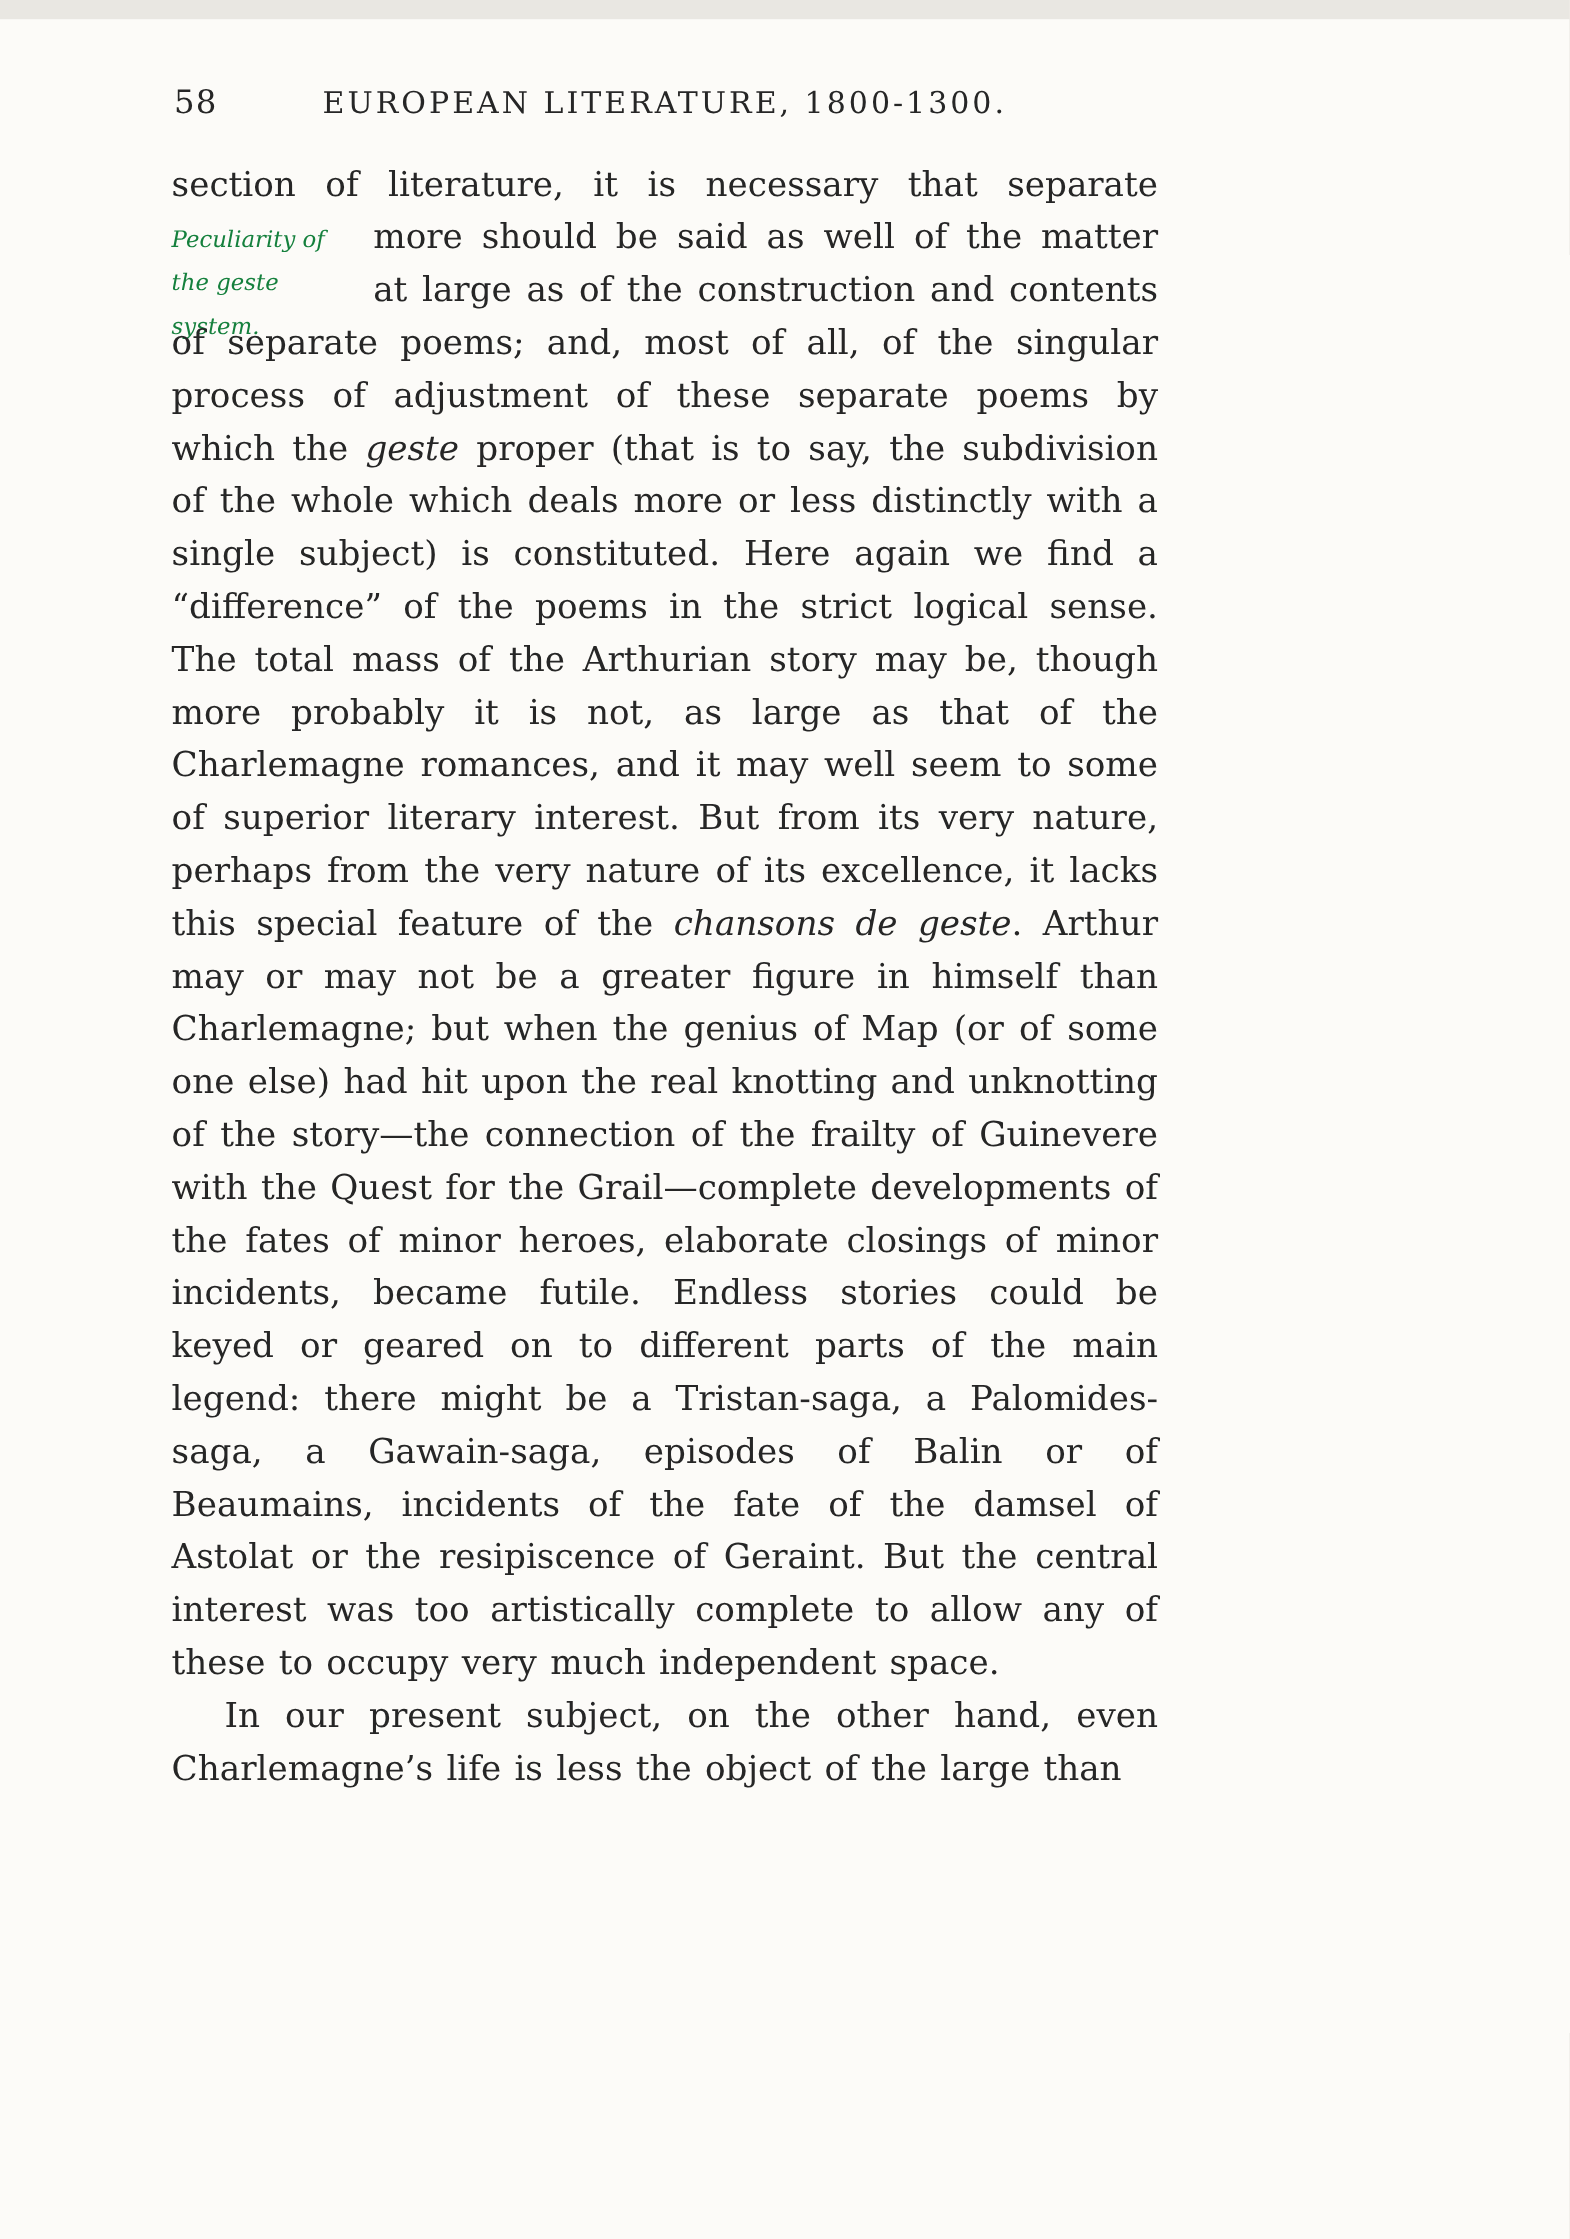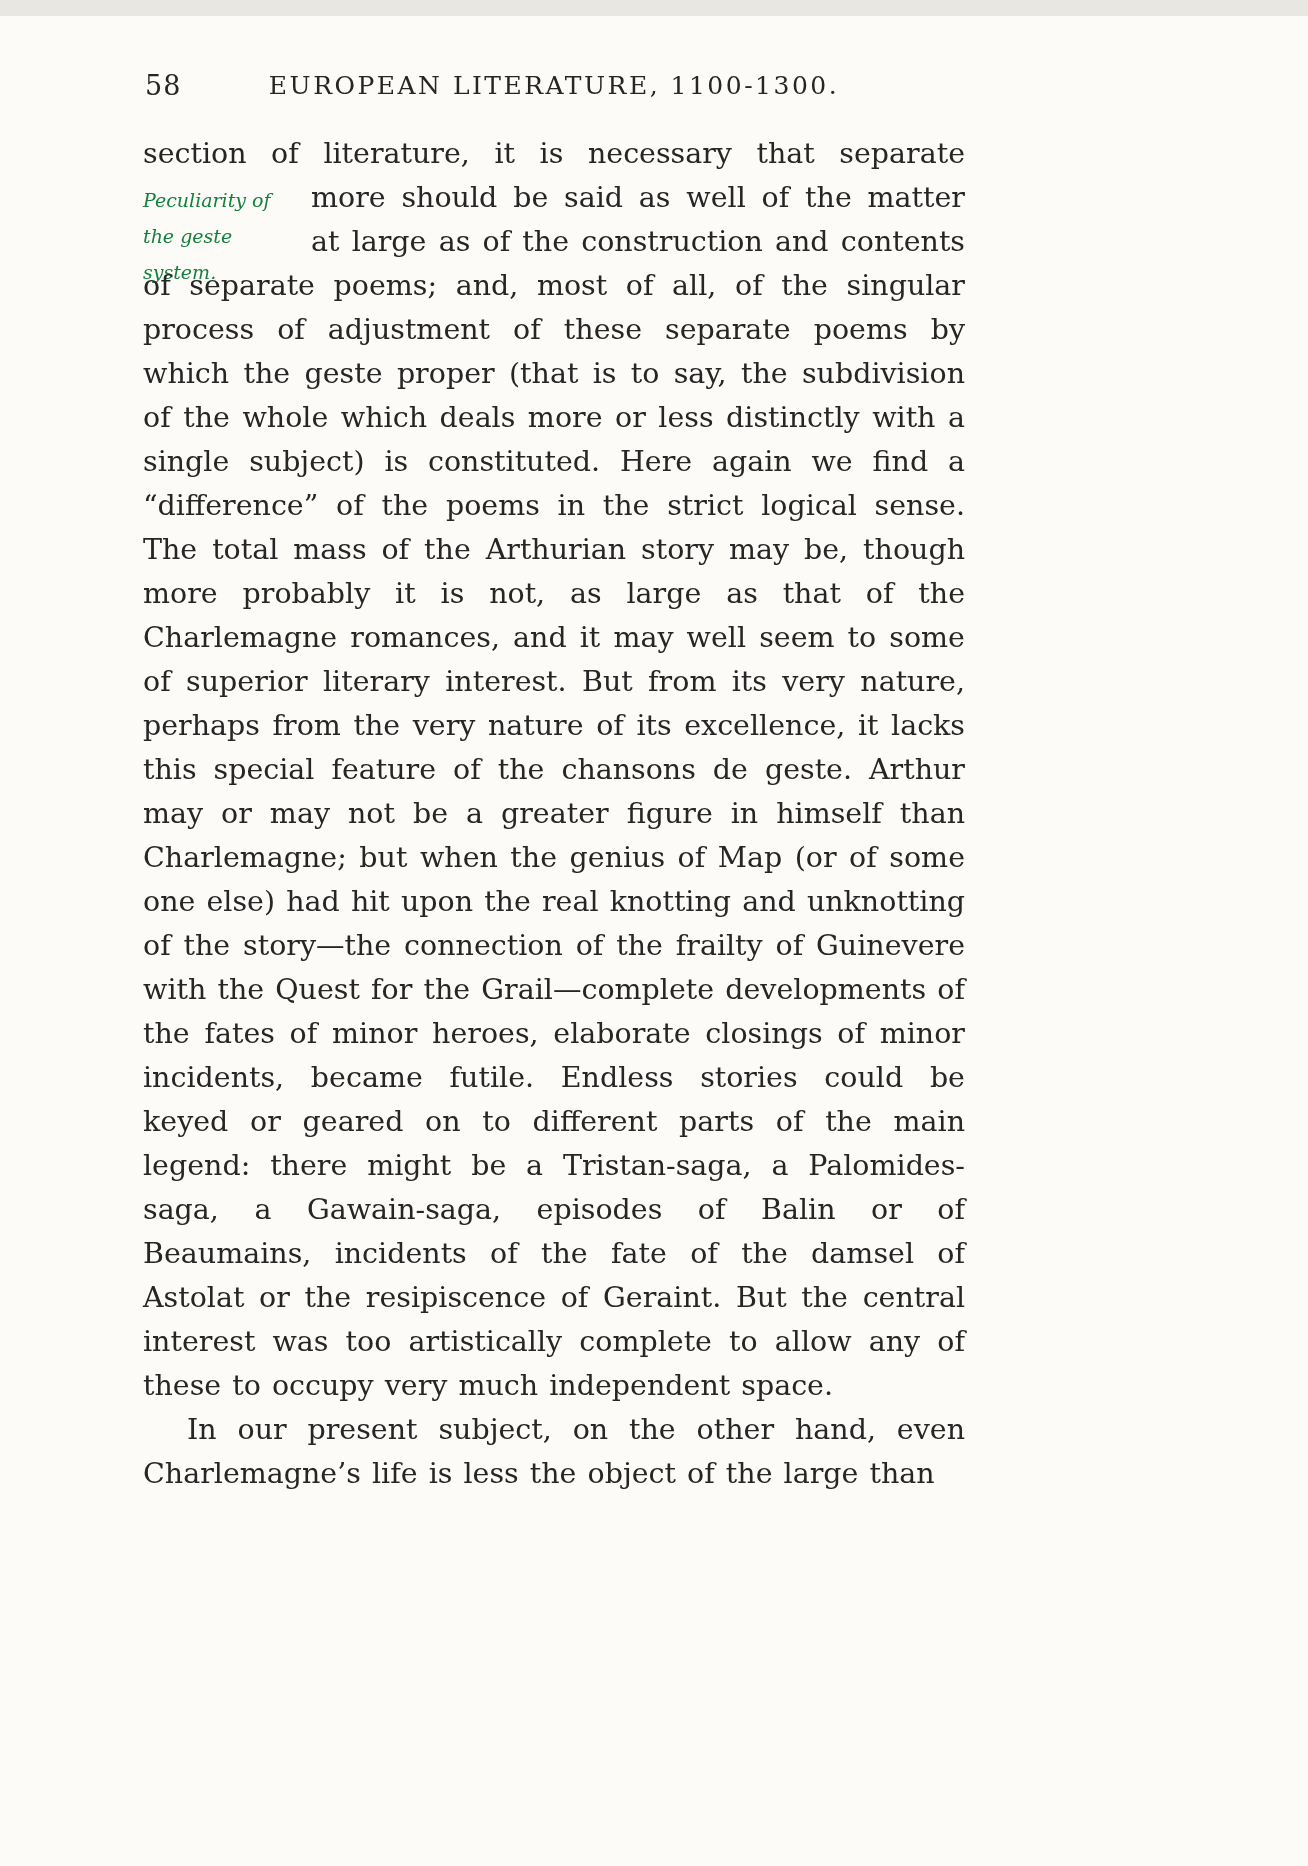--- a/index.html
+++ b/index.html
@@ -65,30 +65,30 @@
     font-style: italic;
     word-spacing: 0;
     text-align: left;
     color: #15803d;
   }
   .para1-rest { margin: 0; }
   .para2 {
     margin: 0;
     text-indent: 44px;
   }
-  .it { }
+  .it { font-style: italic; }
 </style>
 </head>
 <body>
 
 <div class="page">
 
   <div class="header-row">
     <span class="page-number">58</span>
-    <div class="running-title">EUROPEAN LITERATURE, 1100-1300.</div>
+    <div class="running-title">EUROPEAN LITERATURE, 1800-1300.</div>
   </div>
 
   <div class="body-text">
 
     <div class="first-line">section of literature, it is necessary that separate</div>
 
     <div class="para1-rest">
       <span class="sidenote">Peculiarity of the geste system.</span><span><span>more should be said as well of the matter at large as of the construction and contents of separate poems; and, most of all, of the singular process of adjustment of these separate poems by which the </span><span class="it">geste</span><span> proper (that is to say, the subdivision of the whole which deals more or less distinctly with a single subject) is constituted.  Here again we find a “difference” of the poems in the strict logical sense.  The total mass of the Arthurian story may be, though more probably it is not, as large as that of the Charlemagne romances, and it may well seem to some of superior literary interest.  But from its very nature, perhaps from the very nature of its excellence, it lacks this special feature of the </span><span class="it">chansons de geste</span><span>.  Arthur may or may not be a greater figure in himself than Charlemagne; but when the genius of Map (or of some one else) had hit upon the real knotting and unknotting of the story—the connection of the frailty of Guinevere with the Quest for the Grail—complete developments of the fates of minor heroes, elaborate closings of minor incidents, became futile.  Endless stories could be keyed or geared on to different parts of the main legend: there might be a Tristan-saga, a Palomides-saga, a Gawain-saga, episodes of Balin or of Beaumains, incidents of the fate of the damsel of Astolat or the resipiscence of Geraint.  But the central interest was too artistically complete to allow any of these to occupy very much independent space.</span></span>
     </div>
 

